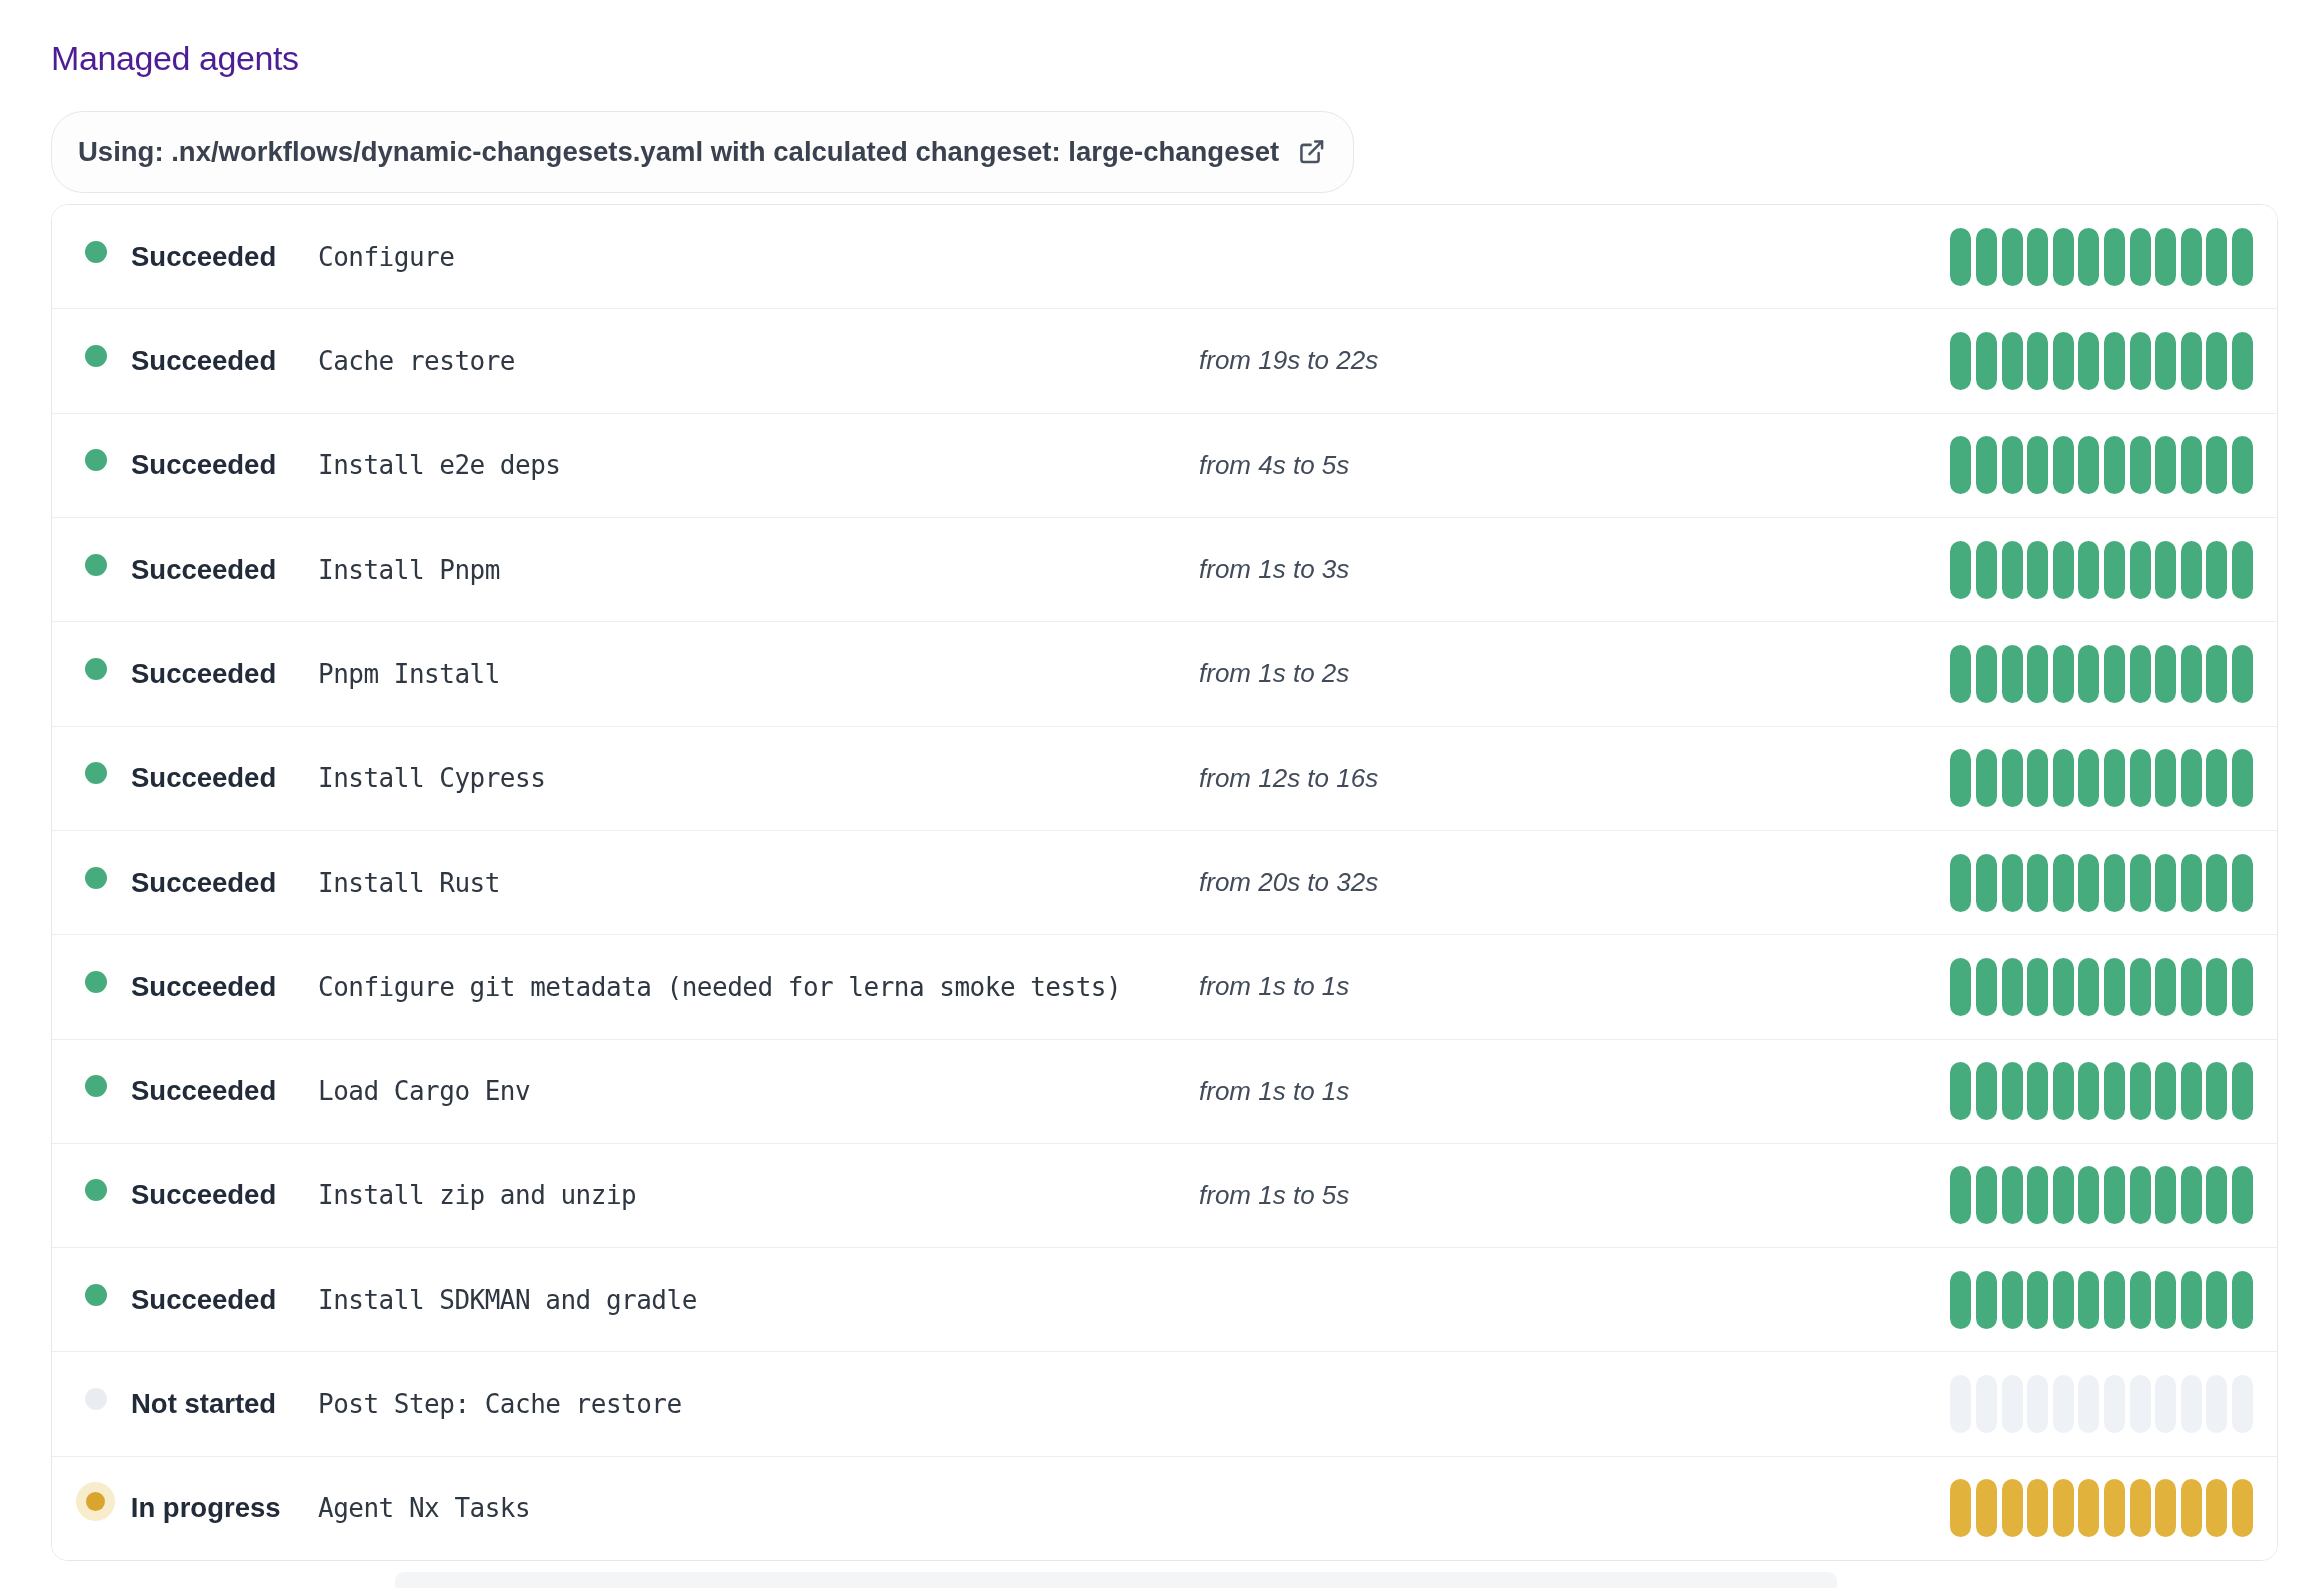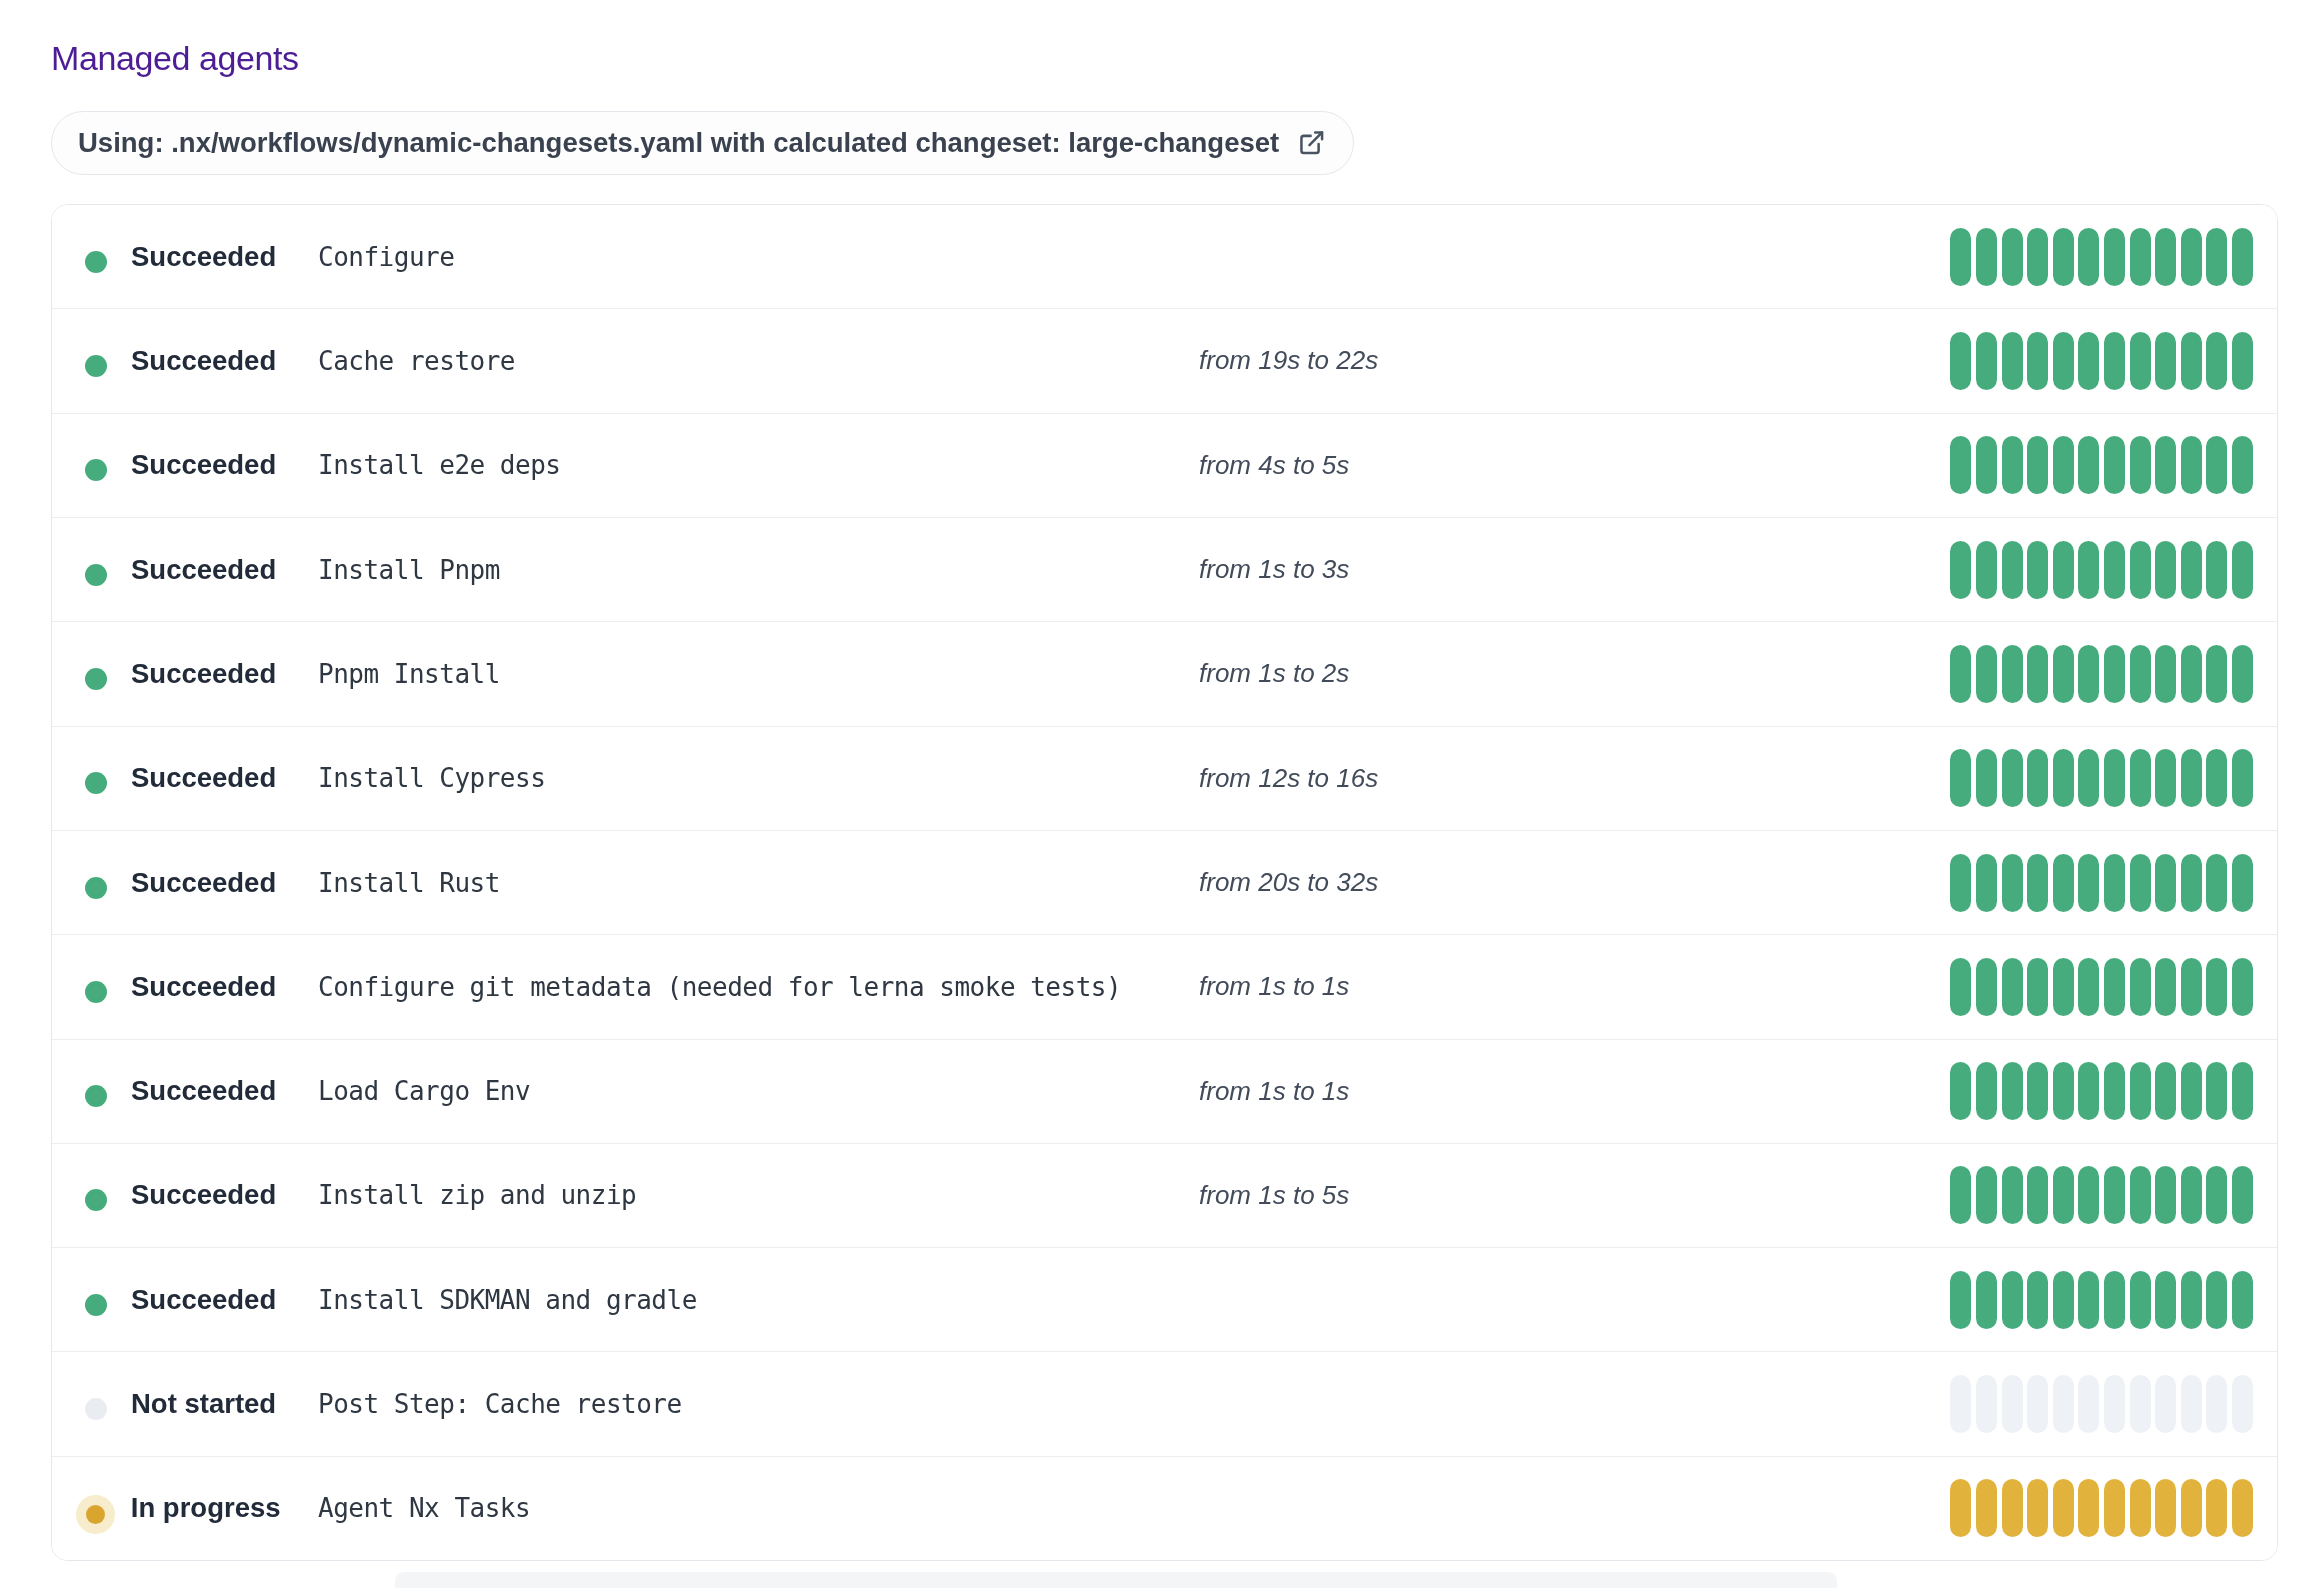--- a/index.html
+++ b/index.html
@@ -11,21 +11,21 @@
     color: #222b39;
     overflow: hidden;
   }
   .page-title {
     position: absolute; left: 51px; top: 39px;
     font-size: 34px; font-weight: 400; color: #4c1d95;
     letter-spacing: -0.4px;
   }
   .banner {
     position: absolute; left: 51px; top: 111px;
-    height: 64px; border-radius: 32px;
+    height: 82px; border-radius: 32px;
     border: 1.8px solid #e4e7ec; background: #fdfdfe;
     display: inline-flex; align-items: center; gap: 18.4px;
     padding: 0 27.5px 0 26px;
     cursor: pointer;
   }
   .banner-text {
     font-size: 27.5px; font-weight: 600; color: #3a4250;
     white-space: nowrap;
   }
   .banner-icon { width: 27.5px; height: 27.5px; display: block; }
@@ -39,21 +39,21 @@
   }
   .row {
     flex: 1 1 0;
     display: grid;
     grid-template-columns: 233px 881px 1fr auto;
     align-items: center;
     padding: 0 24px 0 33px;
     background: #ffffff;
   }
   .row + .row { border-top: 1.8px solid #eceef1; }
-  .status-cell { display: flex; align-items: flex-end; gap: 24px; }
+  .status-cell { display: flex; align-items: flex-start; gap: 24px; }
   .dot { width: 22px; height: 22px; border-radius: 50%; flex: 0 0 auto; }
   .dot.succeeded   { background: #47ac7d; }
   .dot.in_progress { width: 19px; height: 19px; background: #d9a52f;
                      box-shadow: 0 0 0 10px #f7eccb; margin: 0 1.4px; }
   .dot.not_started { background: #e9edf2; }
   .status-label { font-size: 27.5px; font-weight: 600; color: #222b39; white-space: nowrap; }
   .step-cell {
     font-family: "DejaVu Sans Mono", "Liberation Mono", monospace;
     font-size: 26px; color: #2e3742; letter-spacing: -0.5px;
     white-space: nowrap;

